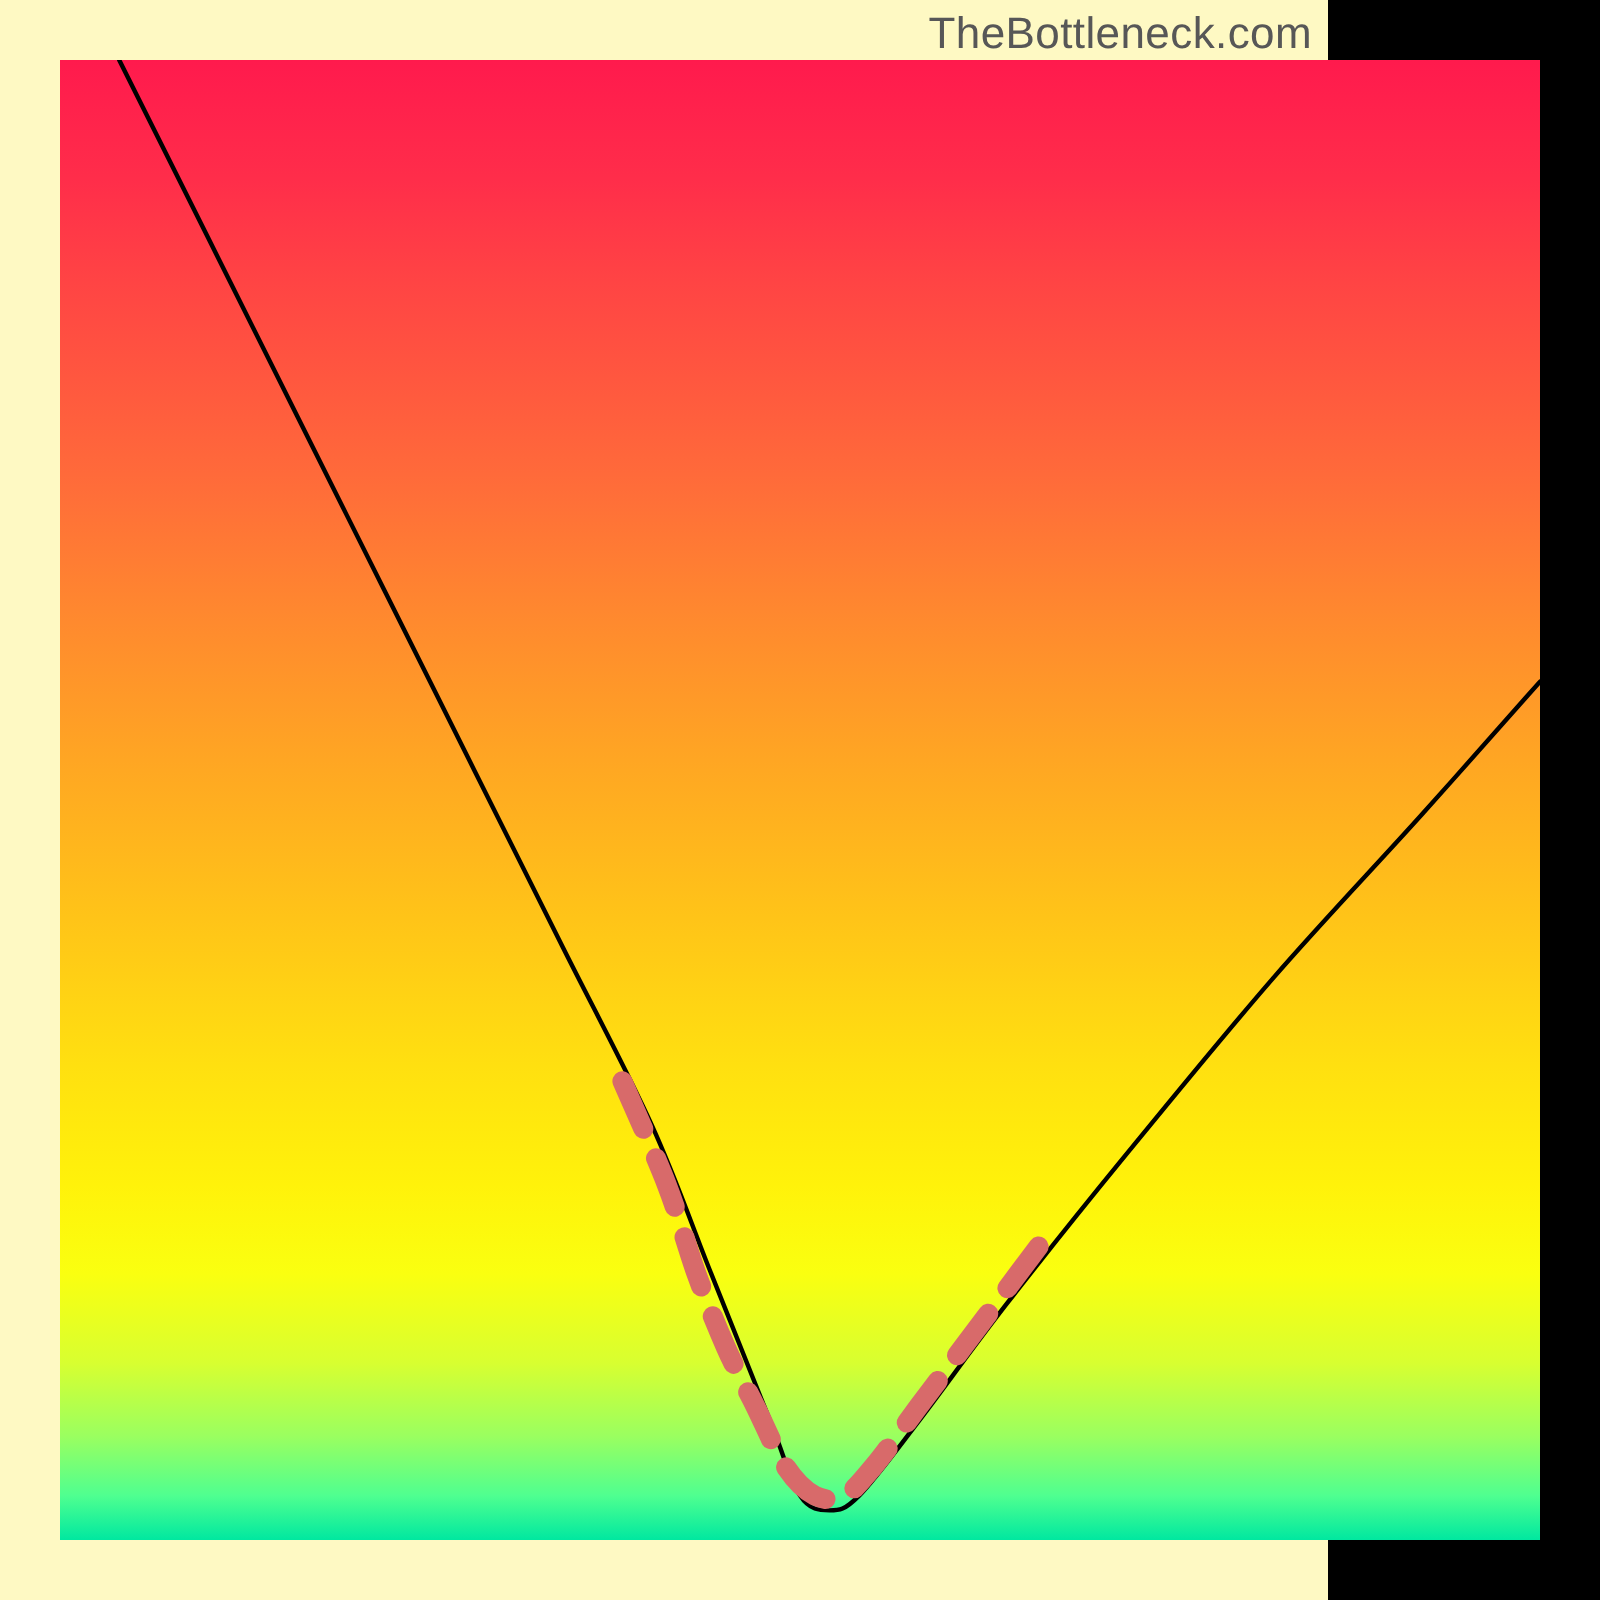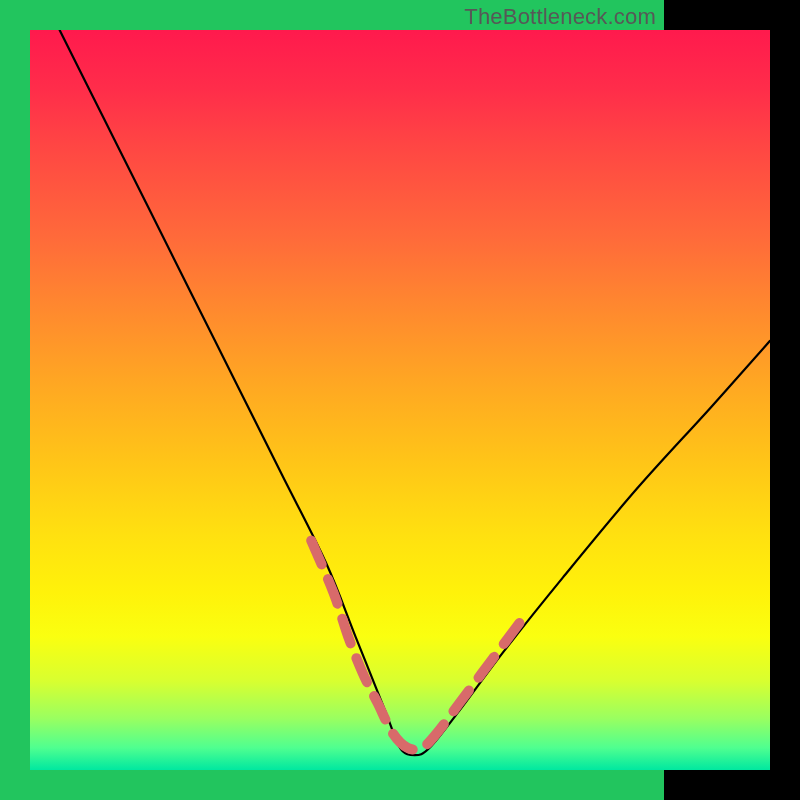--- a/index.html
+++ b/index.html
@@ -10,21 +10,21 @@
     background: #000;
     overflow: hidden;
     font-family: Arial, Helvetica, sans-serif;
   }
   .frame {
     position: absolute;
     left: 0;
     top: 0;
     width: 664px;
     height: 800px;
-    background: #22c55e;
+    background: #fef9c3;
   }
   .plot {
     position: absolute;
     left: 30px;
     top: 30px;
     width: 740px;
     height: 740px;
     background: linear-gradient(to bottom,
       #ff1a4d 0%,
       #ff2d4a 8%,

